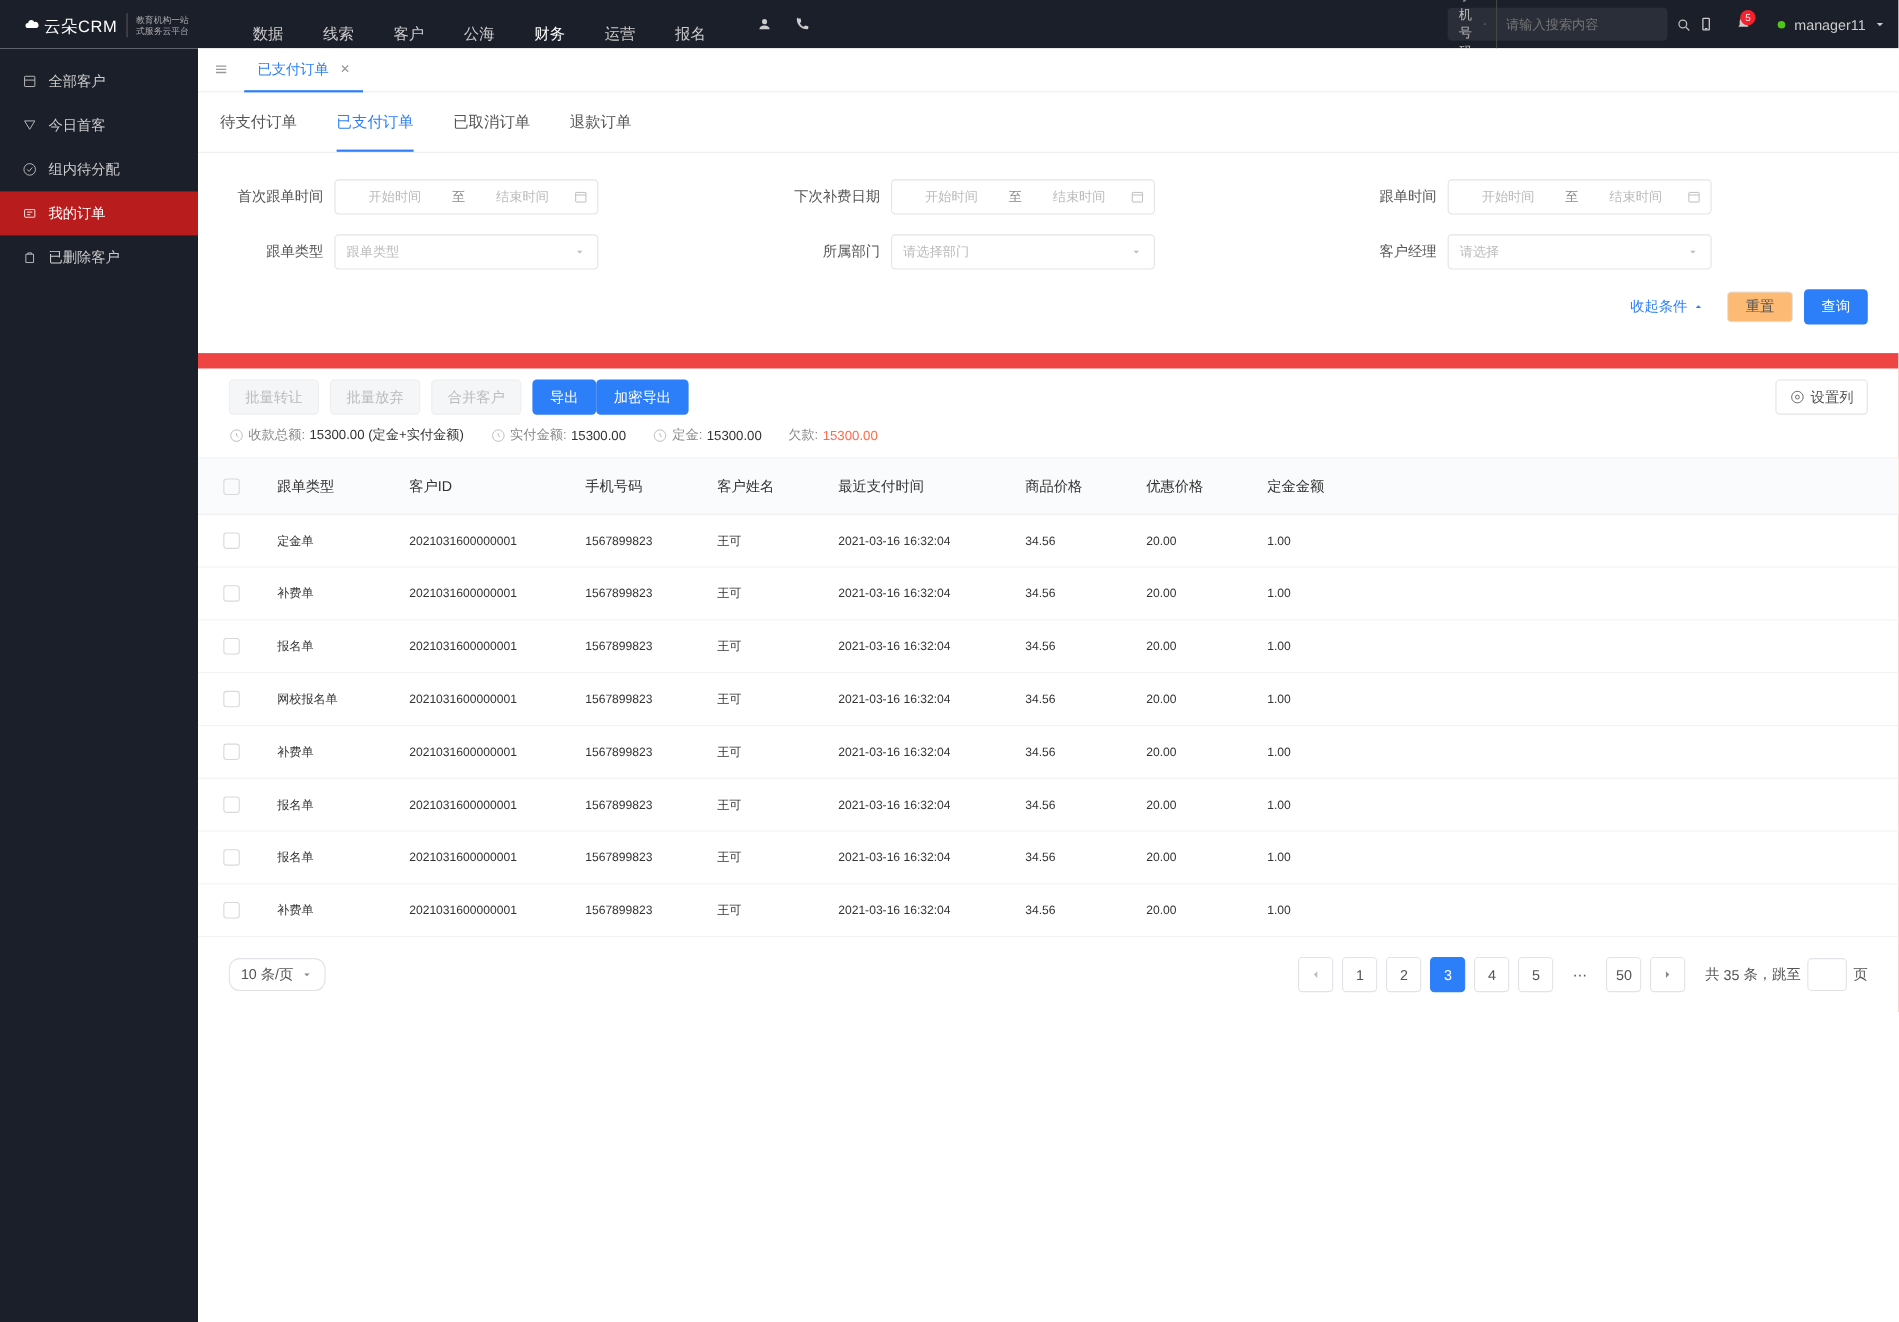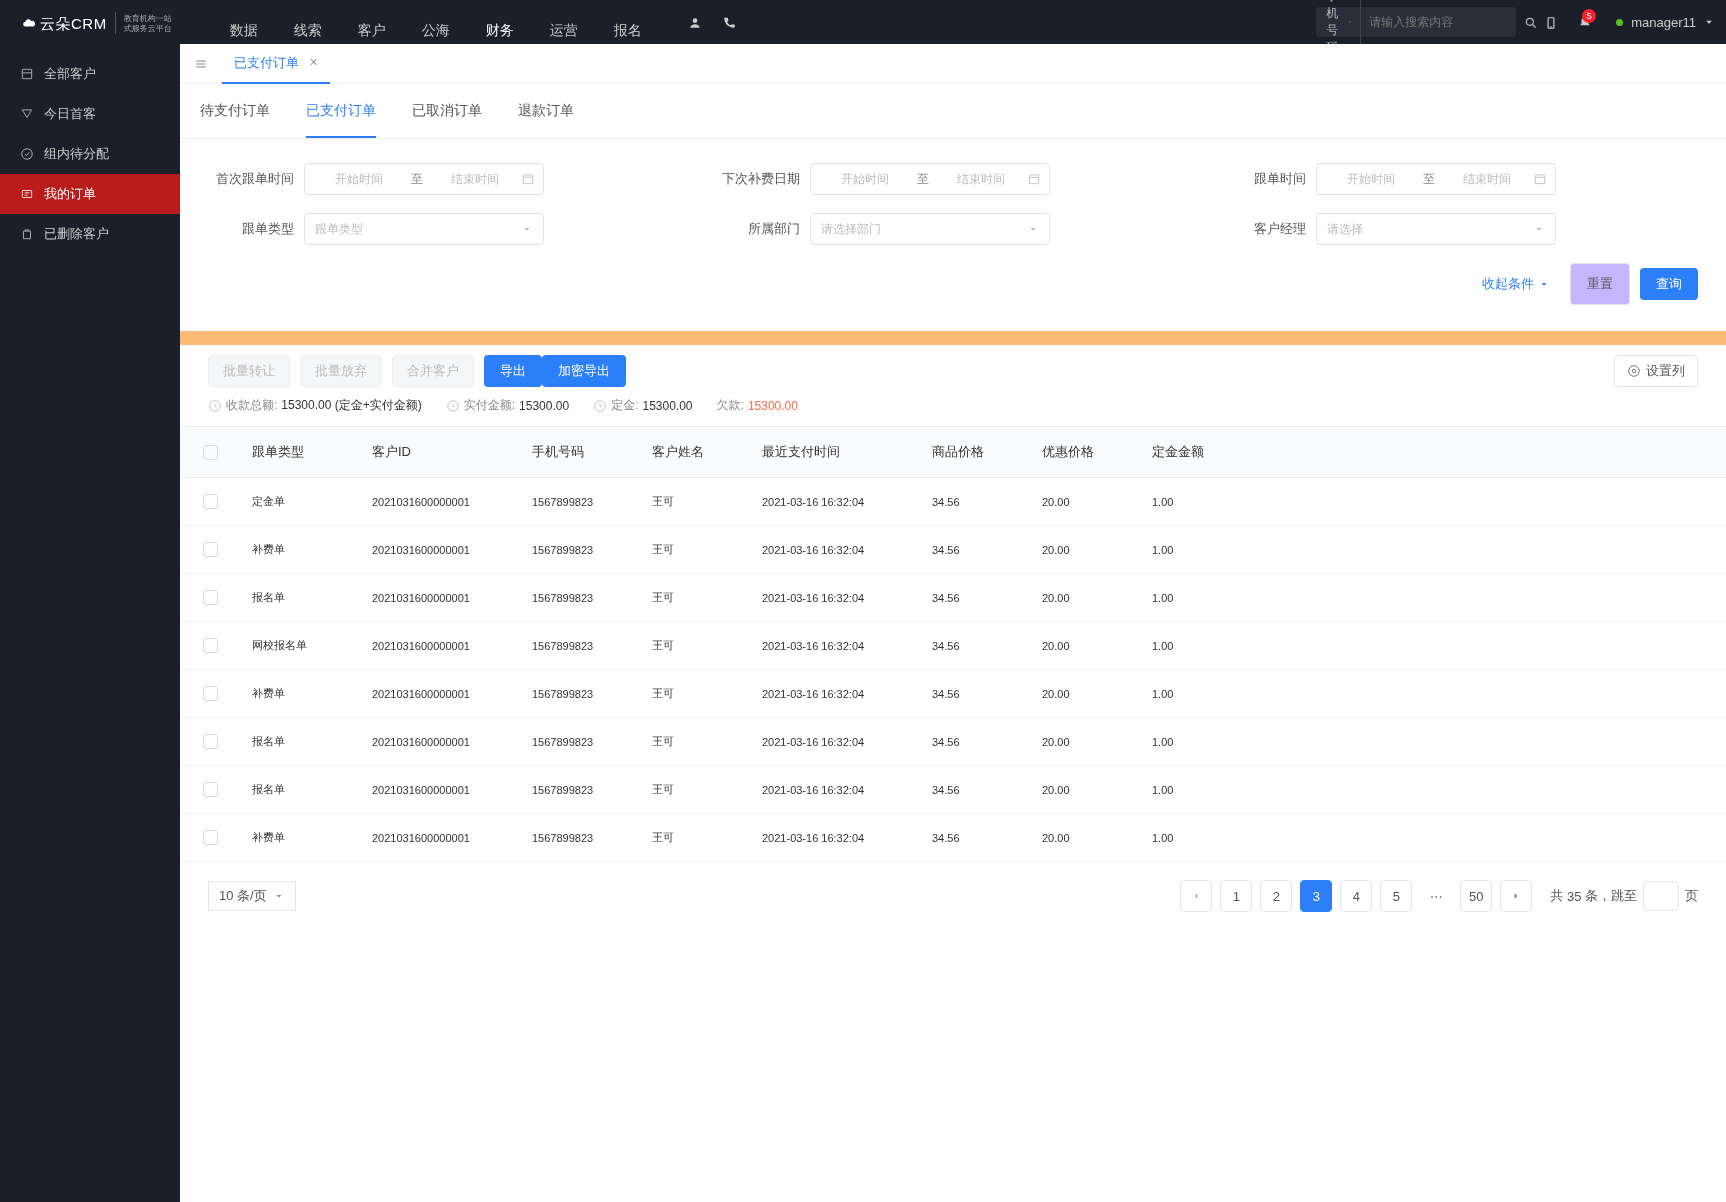--- a/index.html
+++ b/index.html
@@ -50,25 +50,25 @@
     .filters-wrap { padding: 24px 28px 10px 28px; }
     .filter-row { display: flex; align-items: center; margin-bottom: 18px; gap: 28px; }
     .filter-grp { display: flex; align-items: center; width: 33.3%; }
     .filter-label { width: 86px; text-align: right; color: #555; font-size: 13px; margin-right: 10px; flex-shrink: 0;}
     .date-range { display: flex; align-items: center; border: 1px solid #e1e3e6; border-radius: 4px; height: 32px; width: 240px; padding: 0 8px; font-size: 12px; color: #bbb; justify-content:space-between;}
     .date-ph { flex:1; text-align:center; }
     .date-sep-t { color: #888; padding: 0 6px; flex-shrink:0;}
     .plain-select { border: 1px solid #e1e3e6; border-radius: 4px; height: 32px; width: 240px; padding: 0 10px; font-size: 12px; color: #bbb; display: flex; align-items: center; justify-content: space-between; }
     .filter-actions { display: flex; justify-content: flex-end; align-items: center; padding: 0 0 16px 0; }
     .collapse-link { color: #2d7ff9; font-size: 13px; margin-right: 20px; cursor: pointer; display:flex; align-items:center;}
-    .btn-outline { background: #c4b5fd; border: 1px solid #e1e3e6; height: 42px; padding: 0 16px; border-radius: 4px; font-size: 13px; color: #555; cursor: pointer; margin-right: 10px; }
+    .btn-outline { background: #fdba74; border: 1px solid #e1e3e6; height: 28px; padding: 0 16px; border-radius: 4px; font-size: 13px; color: #555; cursor: pointer; margin-right: 10px; }
     .btn-primary { background: #2d7ff9; border: none; height: 32px; padding: 0 16px; border-radius: 4px; font-size: 13px; color: #fff; cursor: pointer; }
 
     
-    .page-body { background: #fdba74; padding: 14px 0 0 0; }
+    .page-body { background: #ef4444; padding: 14px 0 0 0; }
     .card { background: #fff; margin: 0; padding: 0; }
     .toolbar { display: flex; align-items: center; justify-content: space-between; padding: 0 28px; height: 52px; }
     .tb-left { display: flex; }
     .btn-disabled { background: #f5f6f8; border: 1px solid #eee; color: #bbb; height: 32px; padding: 0 14px; border-radius: 4px; font-size: 13px; margin-right: 10px; }
     .btn-primary2 { background: #2d7ff9; color: #fff; border: none; height: 32px; padding: 0 16px; border-radius: 4px; font-size: 13px; cursor: pointer; }
     .btn-settings { display: flex; align-items: center; border: 1px solid #e1e3e6; height: 32px; padding: 0 12px; border-radius: 4px; font-size: 13px; color: #555; cursor: pointer; }
     .btn-settings svg { margin-right: 5px; }
 
     
     .summary { display: flex; align-items: center; padding: 0 28px 12px 28px; font-size: 12px; color: #888; gap: 24px; flex-wrap: wrap;}
@@ -86,21 +86,21 @@
     .col-cid { width: 160px; }
     .col-phone { width: 120px; }
     .col-name { width: 110px; }
     .col-time { width: 170px; }
     .col-price, .col-disc, .col-dep { width: 110px; }
     .trow { display: flex; border-bottom: 1px solid #f2f2f2; font-size: 11px; color: #333; }
     .chk { width: 15px; height: 15px; border: 1px solid #d9d9d9; border-radius: 3px; }
 
     
     .pagination { display: flex; align-items: center; justify-content: space-between; padding: 18px 28px; font-size: 13px; color: #555; }
-    .page-select { border: 1px solid #e1e3e6; border-radius: 0; height: 30px; padding: 0 10px; display: flex; align-items: center; }
+    .page-select { border: 1px solid #e1e3e6; border-radius: 10px; height: 30px; padding: 0 10px; display: flex; align-items: center; }
     .pages { display: flex; align-items: center; }
     .pg { width: 32px; height: 32px; border: 1px solid #e1e3e6; border-radius: 4px; display: flex; align-items: center; justify-content: center; margin: 0 4px; cursor: pointer; }
     .pg.active { background: #2d7ff9; color: #fff; border-color: #2d7ff9; }
     .pg.dots { border: none; }
     .jump { margin-left: 14px; display: flex; align-items: center; }
     .jump input { width: 36px; height: 30px; border: 1px solid #e1e3e6; border-radius: 4px; margin: 0 6px; text-align: center; }
     svg.ico { width:14px; height:14px; vertical-align:middle; }
   </style>
 </head>
 <body>

